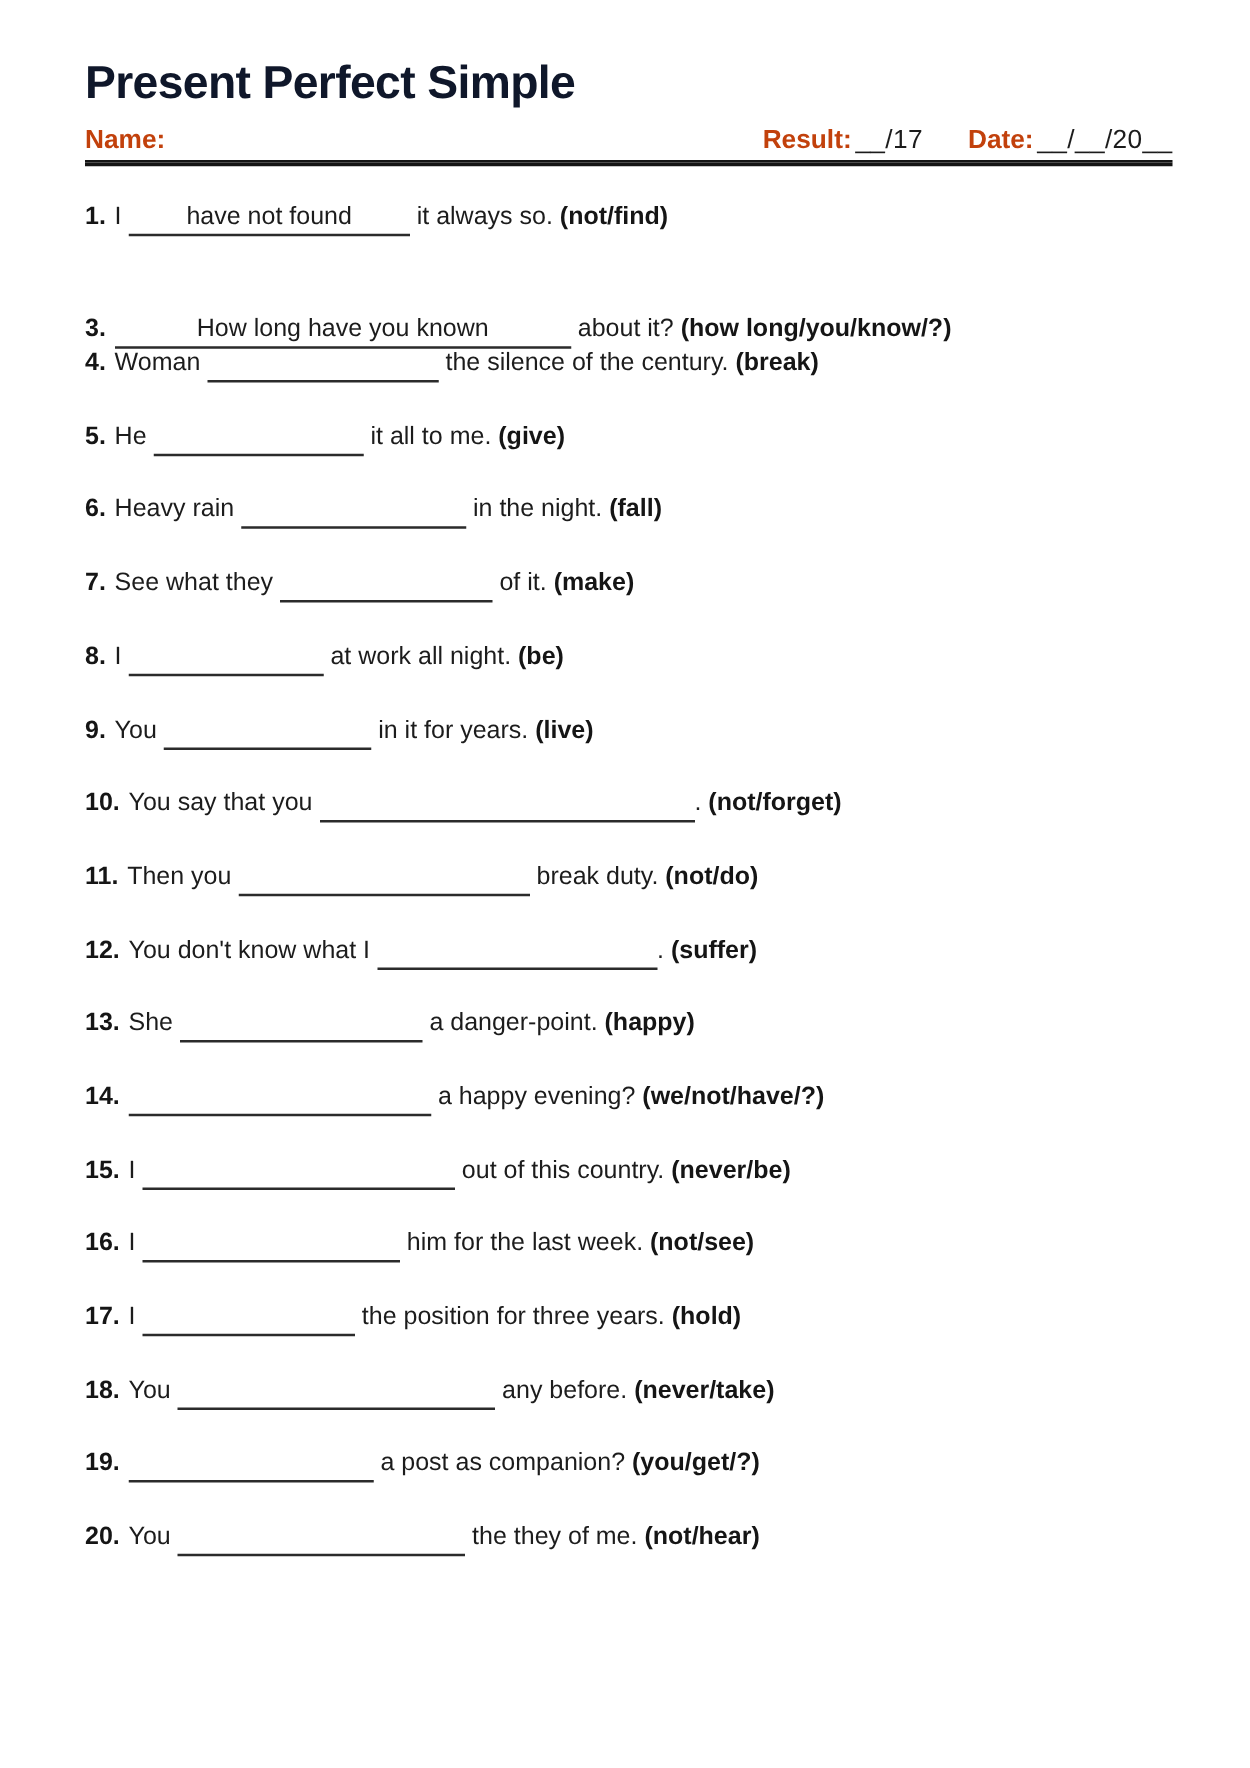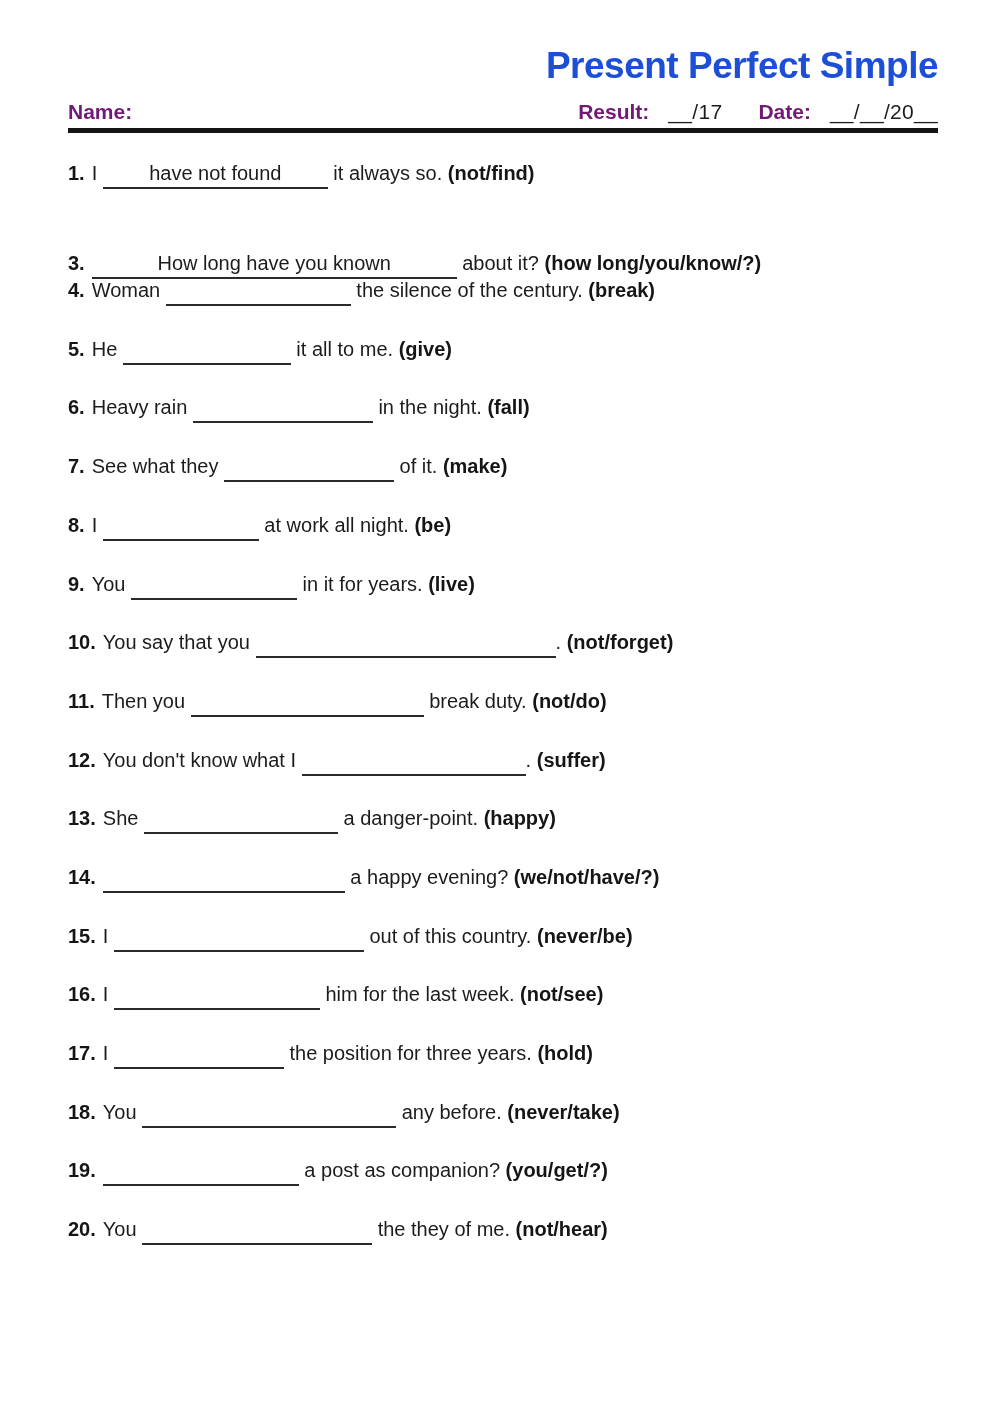--- a/index.html
+++ b/index.html
@@ -11,36 +11,35 @@
     background: #ffffff;
     font-family: "Liberation Sans", sans-serif;
     color: #1c1c1c;
     padding: 46px 62px 0 68px;
     overflow: hidden;
   }
   .title {
     font-size: 37px;
     font-weight: 700;
     letter-spacing: -0.5px;
-    color: #1d4ed8;
+    color: #0f172a;
     margin: 0;
     line-height: 1.1;
-    text-align: right;
   }
   .meta-row {
     display: flex;
     justify-content: space-between;
     align-items: baseline;
     margin-top: 13px;
     font-size: 21px;
     line-height: 24px;
   }
-  .meta-label { font-weight: 700; color: #701a75; }
+  .meta-label { font-weight: 700; color: #c2410c; }
   .meta-right { display: flex; gap: 36px; }
-  .meta-pair { display: inline-flex; gap: 19px; align-items: flex-start; }
+  .meta-pair { display: inline-flex; gap: 3px; align-items: flex-start; }
   .meta-value { font-weight: 400; letter-spacing: 0.3px; color: #1c1c1c; }
   .rule {
     margin-top: 4px;
     height: 3px;
     border-top: 2px solid #141414;
     border-bottom: 3px solid #141414;
   }
   .questions { margin-top: 27px; }
   .q {
     height: 58.7px;

